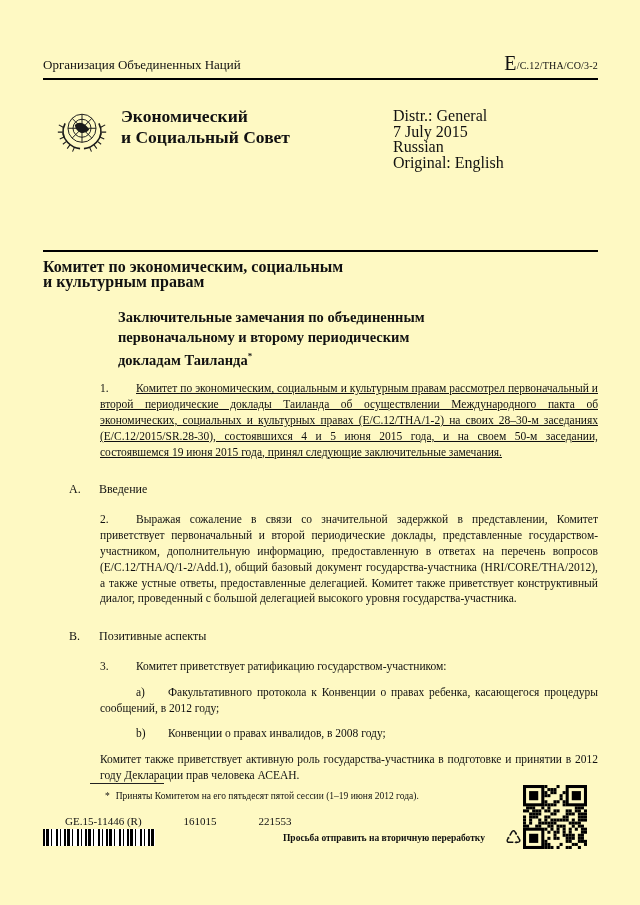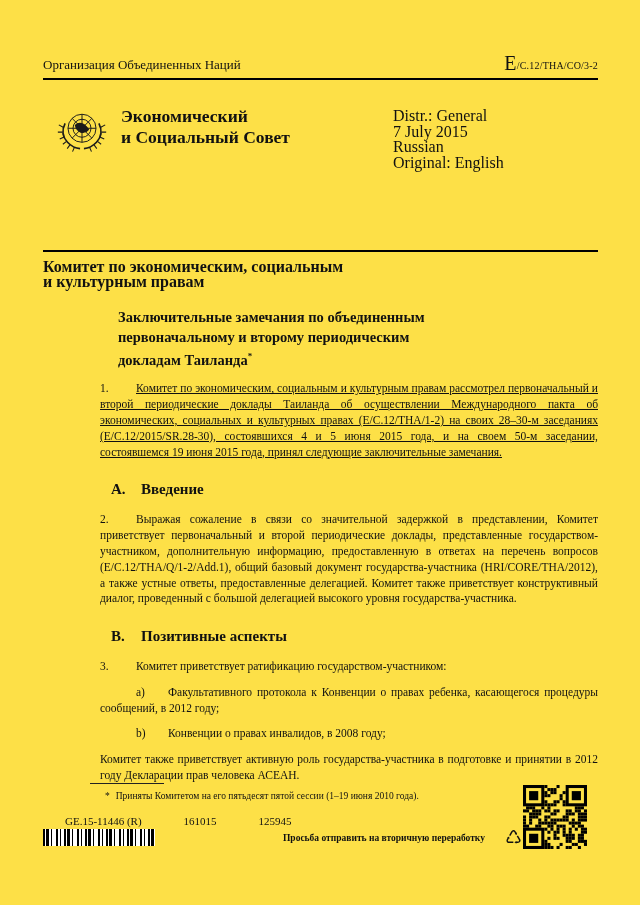--- a/index.html
+++ b/index.html
@@ -1,20 +1,20 @@
 <!DOCTYPE html>
 <html lang="ru"><head>
 <meta charset="utf-8">
 <style>
   html,body { margin:0; padding:0; background:#e8e8e8; }
   .page {
     position:relative;
     width:640px; height:905px;
     margin:0 auto;
-    background:#fde047;
+    background:#fef9c3;
     box-sizing:border-box;
     padding:0 42px 0 43px;
     font-family:"Liberation Serif", "DejaVu Serif", serif;
     color:#111;
     overflow:hidden;
   }
   
   .header-row {
     padding-top:53px;
     display:flex; align-items:flex-end; justify-content:space-between;
@@ -54,22 +54,22 @@
   .body-p {
     margin:10px 0 0 57px;
     font-size:11.5px; line-height:15.8px;
     text-align:justify;
   }
   .pnum { display:inline-block; width:36px; text-indent:0; }
   .item { text-indent:36px; }
   .inum { display:inline-block; width:32px; text-indent:0; }
   .p-first { margin-top:11px;text-decoration:underline; }
   .sec {
-    margin:21px 0 0 68px;
-    font-size:15px; font-weight:bold; line-height:16px;
+    margin:21px 0 0 26px;
+    font-size:12px; font-weight:normal; line-height:16px;
   }
   .slet { display:inline-block; width:30px; }
   .sec + .body-p { margin-top:15px; }
   
   .footnote-sep { position:absolute; left:90px; top:783px; width:74px; border:none; border-top:1.5px solid #222; margin:0; }
   .footnote { position:absolute; left:105px; top:790px; font-size:9.5px; line-height:13px; }
   .footnote .fn-marker { margin-right:6px; }
   .ge-line { position:absolute; left:43px; top:815px; font-size:11px; white-space:nowrap; }
   .ge-line span { margin-right:20px;padding-left:22px; }
   .barcode {
@@ -145,23 +145,23 @@
   <h2 class="sec"><span class="slet">B.</span><span>Позитивные аспекты</span></h2>
 
   <p class="body-p"><span class="pnum">3.</span><span>Комитет приветствует ратификацию государством-участником:</span></p>
 
   <p class="body-p item"><span class="inum">a)</span><span>Факультативного протокола к Конвенции о правах ребенка, касающегося процедуры сообщений, в 2012 году;</span></p>
   <p class="body-p item"><span class="inum">b)</span><span>Конвенции о правах инвалидов, в 2008 году;</span></p>
 
   <p class="body-p">Комитет также приветствует активную роль государства-участника в подготовке и принятии в 2012 году Декларации прав человека АСЕАН.</p>
 
   <hr class="footnote-sep">
-  <div class="footnote"><span class="fn-marker">*</span><span>Приняты Комитетом на его пятьдесят пятой сессии (1–19 июня 2010 года).</span></div>
-
-  <div class="ge-line"><span>GE.15-11446 (R)</span><span>161015</span><span>125945</span></div>
+  <div class="footnote"><span class="fn-marker">*</span><span>Приняты Комитетом на его пятьдесят пятой сессии (1–19 июня 2012 года).</span></div>
+
+  <div class="ge-line"><span>GE.15-11446 (R)</span><span>161015</span><span>221553</span></div>
 
   <div class="barcode"></div>
 
   <div class="recycle-line">
     <span>Просьба отправить на вторичную переработку</span>
     <span class="recycle-glyph">♺</span>
   </div>
 
   <svg class="qr" viewBox="0 0 63 63" aria-hidden="true">
     <g fill="none" stroke="#000" stroke-width="3">

